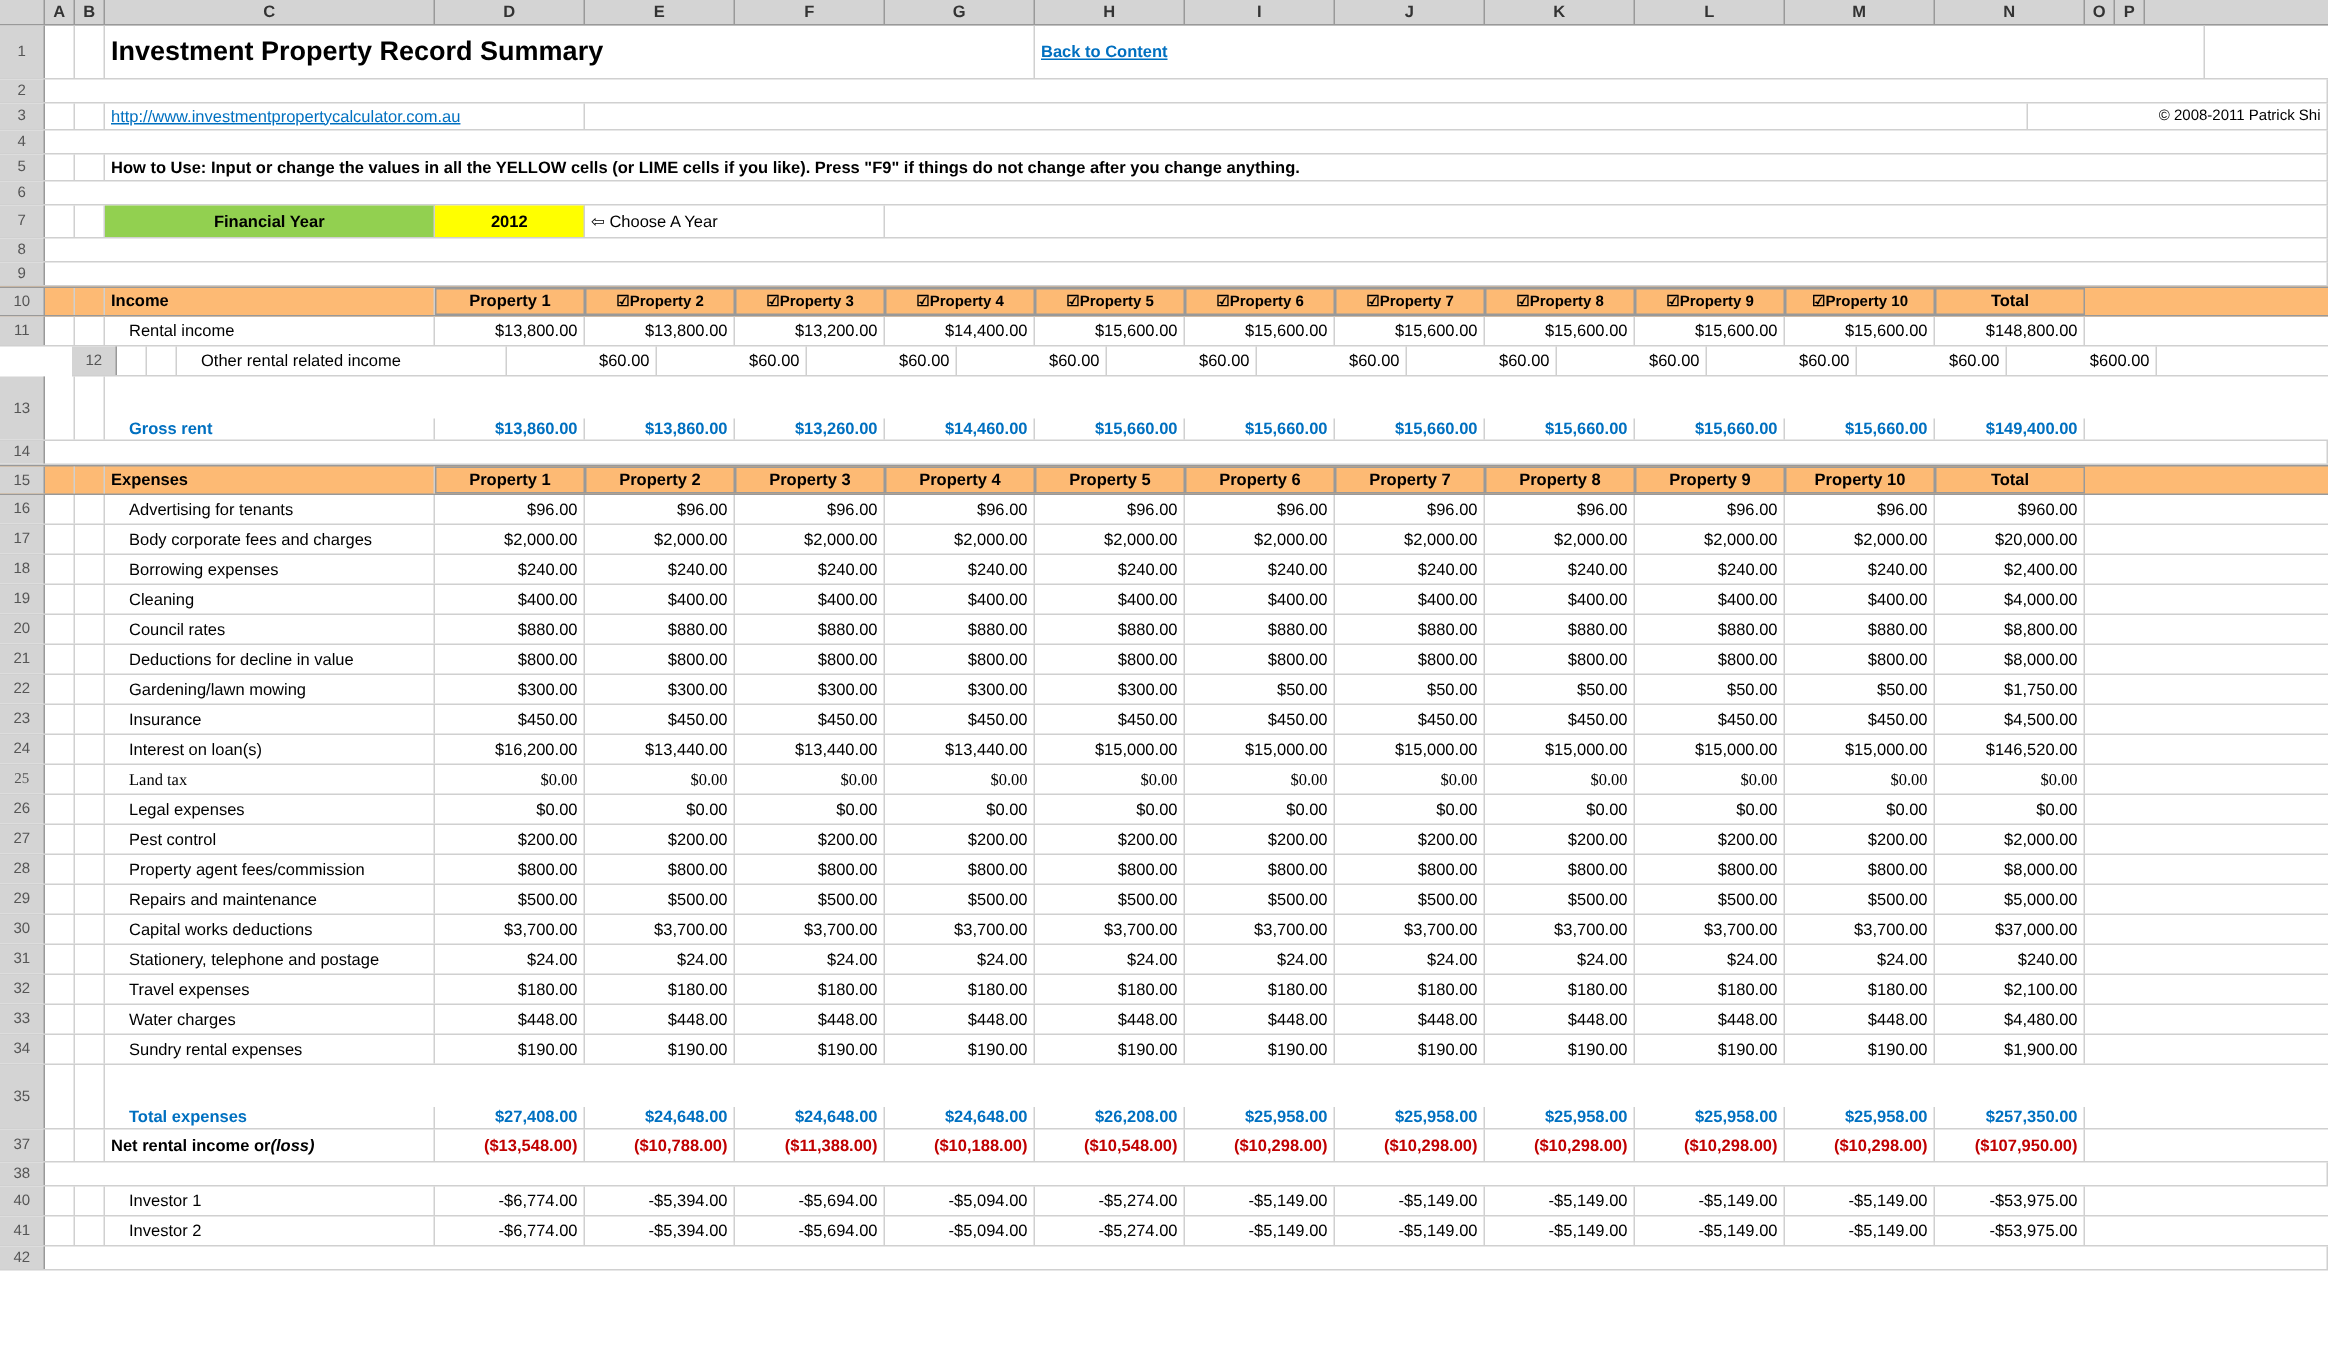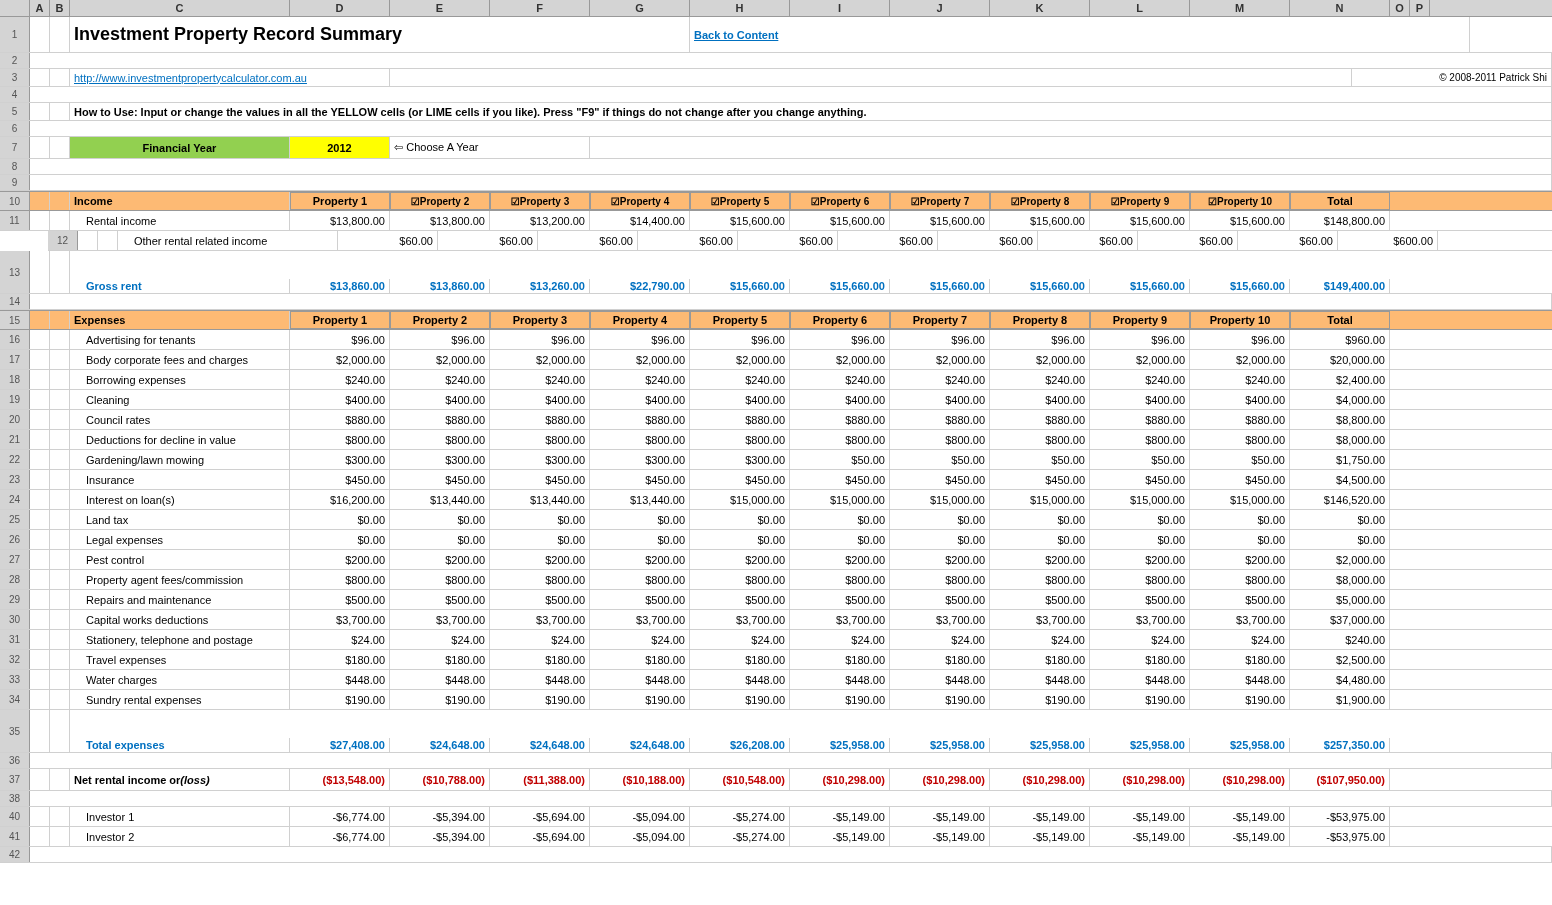--- a/index.html
+++ b/index.html
@@ -202,21 +202,21 @@
   </div>
 
   <div class="spreadsheet-row" style="min-height:20px;">
     <div class="row-num">13</div>
     <div class="cell cell-A"></div>
     <div class="cell cell-B"></div>
     <div class="cell cell-C indented blue bold">Gross rent</div>
     <div class="cell cell-D right blue bold">$13,860.00</div>
     <div class="cell cell-E right blue bold">$13,860.00</div>
     <div class="cell cell-F right blue bold">$13,260.00</div>
-    <div class="cell cell-G right blue bold">$22,790.00</div>
+    <div class="cell cell-G right blue bold">$14,460.00</div>
     <div class="cell cell-H right blue bold">$15,660.00</div>
     <div class="cell cell-I right blue bold">$15,660.00</div>
     <div class="cell cell-J right blue bold">$15,660.00</div>
     <div class="cell cell-K right blue bold">$15,660.00</div>
     <div class="cell cell-L right blue bold">$15,660.00</div>
     <div class="cell cell-M right blue bold">$15,660.00</div>
     <div class="cell cell-N right blue bold">$149,400.00</div>
   </div>
 
   <div class="spreadsheet-row" style="min-height:16px;">
@@ -397,21 +397,21 @@
     <div class="cell cell-G right">$13,440.00</div>
     <div class="cell cell-H right">$15,000.00</div>
     <div class="cell cell-I right">$15,000.00</div>
     <div class="cell cell-J right">$15,000.00</div>
     <div class="cell cell-K right">$15,000.00</div>
     <div class="cell cell-L right">$15,000.00</div>
     <div class="cell cell-M right">$15,000.00</div>
     <div class="cell cell-N right">$146,520.00</div>
   </div>
 
-  <div class="spreadsheet-row" style="min-height:20px;">
+  <div class="spreadsheet-row" style="min-height:20px;font-family:Liberation Serif, serif;">
     <div class="row-num">25</div>
     <div class="cell cell-A"></div>
       <div class="cell cell-B"></div>
     <div class="cell cell-C indented">Land tax</div>
     <div class="cell cell-D right">$0.00</div>
     <div class="cell cell-E right">$0.00</div>
     <div class="cell cell-F right">$0.00</div>
     <div class="cell cell-G right">$0.00</div>
     <div class="cell cell-H right">$0.00</div>
     <div class="cell cell-I right">$0.00</div>
@@ -538,21 +538,21 @@
     <div class="cell cell-D right">$180.00</div>
     <div class="cell cell-E right">$180.00</div>
     <div class="cell cell-F right">$180.00</div>
     <div class="cell cell-G right">$180.00</div>
     <div class="cell cell-H right">$180.00</div>
     <div class="cell cell-I right">$180.00</div>
     <div class="cell cell-J right">$180.00</div>
     <div class="cell cell-K right">$180.00</div>
     <div class="cell cell-L right">$180.00</div>
     <div class="cell cell-M right">$180.00</div>
-    <div class="cell cell-N right">$2,500.00</div>
+    <div class="cell cell-N right">$2,100.00</div>
   </div>
 
   <div class="spreadsheet-row" style="min-height:20px;">
     <div class="row-num">33</div>
     <div class="cell cell-A"></div>
       <div class="cell cell-B"></div>
     <div class="cell cell-C indented">Water charges</div>
     <div class="cell cell-D right">$448.00</div>
     <div class="cell cell-E right">$448.00</div>
     <div class="cell cell-F right">$448.00</div>
@@ -595,24 +595,20 @@
     <div class="cell cell-G right blue bold">$24,648.00</div>
     <div class="cell cell-H right blue bold">$26,208.00</div>
     <div class="cell cell-I right blue bold">$25,958.00</div>
     <div class="cell cell-J right blue bold">$25,958.00</div>
     <div class="cell cell-K right blue bold">$25,958.00</div>
     <div class="cell cell-L right blue bold">$25,958.00</div>
     <div class="cell cell-M right blue bold">$25,958.00</div>
     <div class="cell cell-N right blue bold">$257,350.00</div>
   </div>
 
-  <div class="spreadsheet-row" style="min-height:16px;">
-    <div class="row-num">36</div>
-    <div class="cell" style="flex:1;"></div>
-  </div>
 
   <div class="spreadsheet-row" style="min-height:22px;">
     <div class="row-num">37</div>
     <div class="cell cell-A"></div>
       <div class="cell cell-B"></div>
     <div class="cell cell-C bold">
       <span>Net rental income or </span>
         <span style="font-style:italic;">(loss)</span>
     </div>
     <div class="cell cell-D right dark-red bold">($13,548.00)</div>

